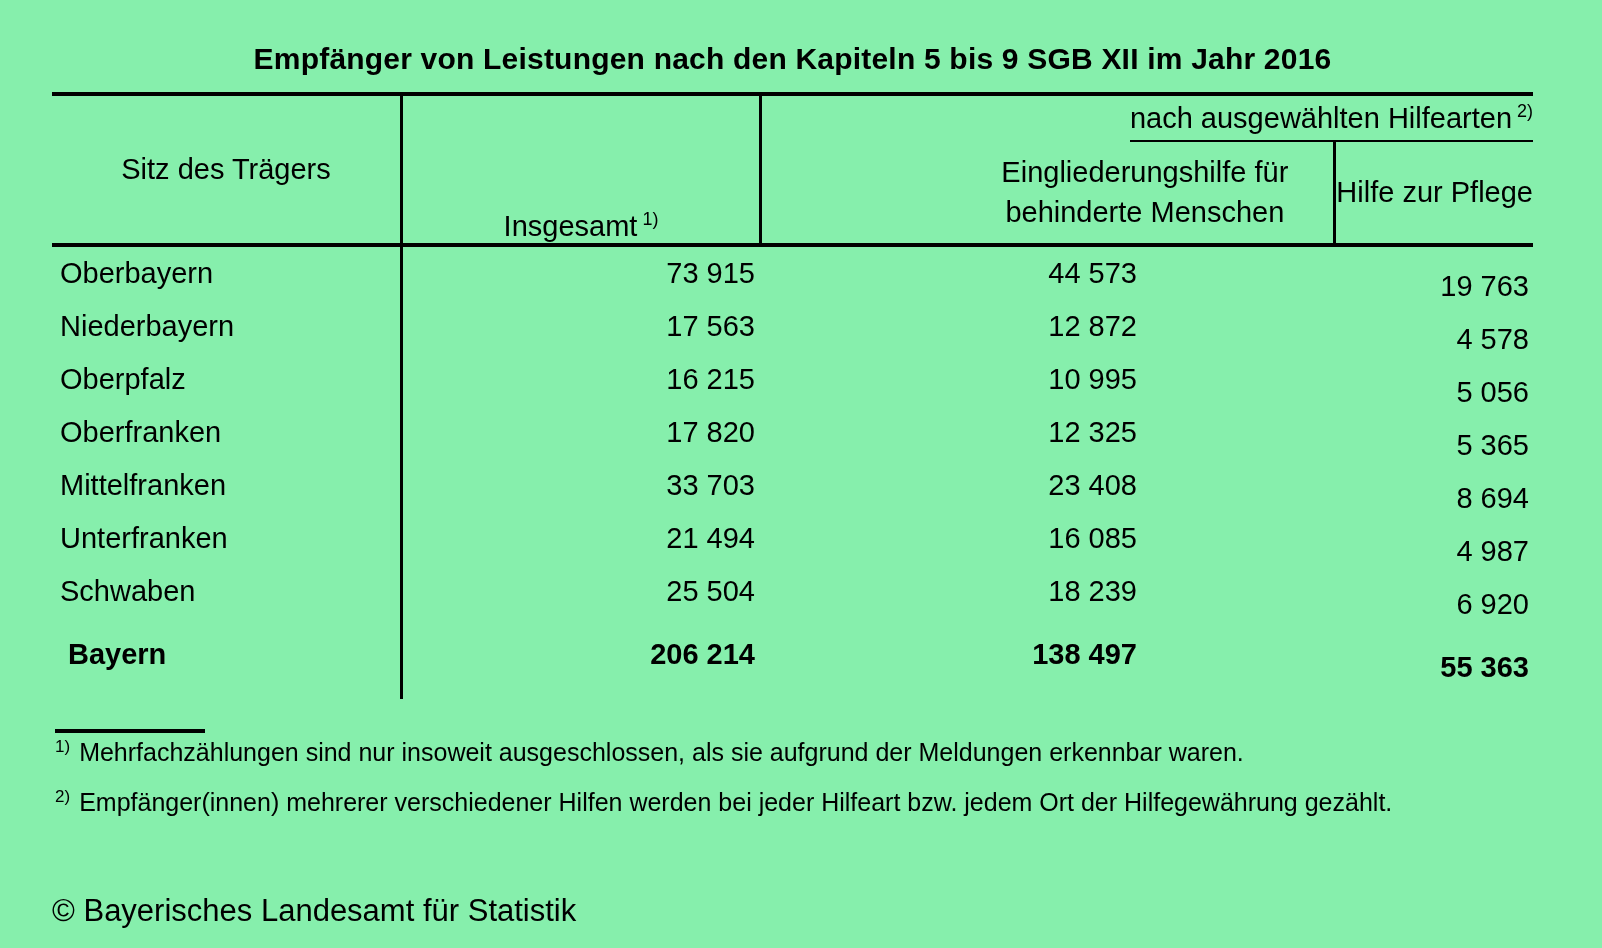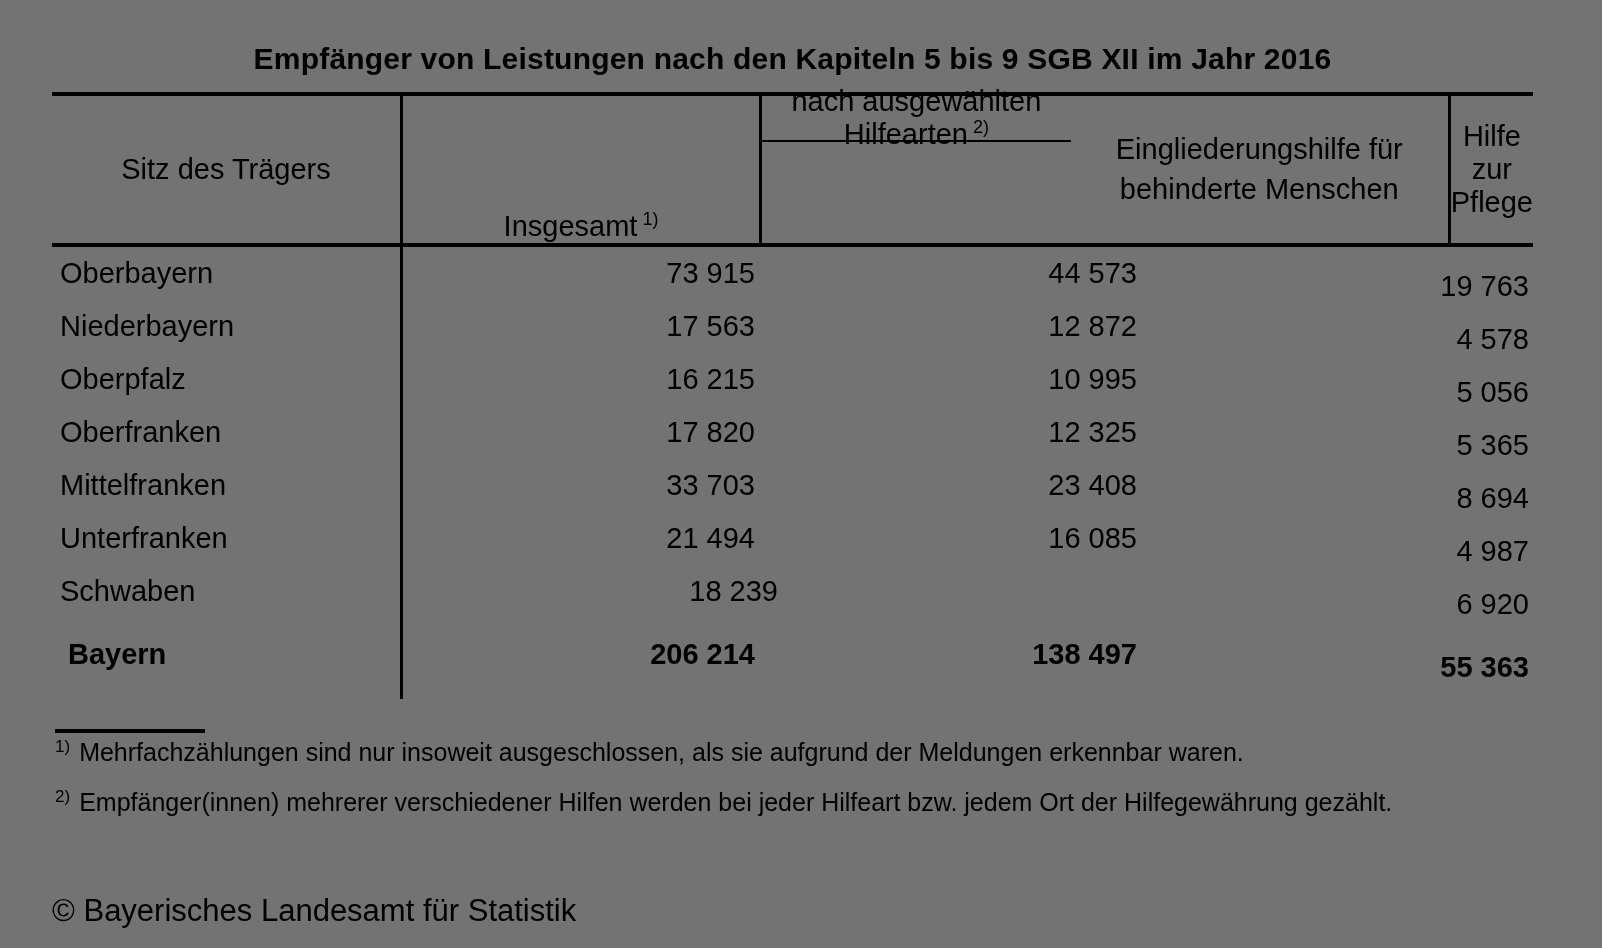--- a/index.html
+++ b/index.html
@@ -6,21 +6,21 @@
     margin: 0;
     padding: 0;
     background: #ffffff;
     font-family: "Liberation Sans", "DejaVu Sans", sans-serif;
     color: #000000;
   }
   .page {
     position: relative;
     width: 1602px;
     height: 948px;
-    background: #737373;
+    background: #86efac;
     overflow: hidden;
   }
   .title {
     position: absolute;
     left: 52px;
     top: 42px;
     width: 1481px;
     text-align: center;
     font-size: 30px;
     font-weight: bold;
@@ -59,21 +59,22 @@
     width: 356px;
     border-right: 3px solid #000;
     display: flex;
     align-items: flex-end;
     justify-content: center;
     text-align: center;
   }
   .h-group {
     flex: 1;
     display: flex;
-    flex-direction: row;
+    flex-direction: column;
+    align-items: flex-end;
   }
   .h-group-top {
     height: 44px;
     border-bottom: 2px solid #000;
     display: flex;
     align-items: center;
     justify-content: center;
     text-align: center;
   }
   .h-group-bottom {
@@ -246,20 +247,21 @@
         <div class="c-num3">8 694</div>
       </div>
       <div class="row">
         <div class="c-name">Unterfranken</div>
         <div class="c-num1">21 494</div>
         <div class="c-num2">16 085</div>
         <div class="c-num3">4 987</div>
       </div>
       <div class="row">
         <div class="c-name">Schwaben</div>
+        <div class="c-num1">25 504</div>
         <div class="c-num2">18 239</div>
         <div class="c-num3">6 920</div>
       </div>
 
       <div class="row total">
         <div class="c-name">Bayern</div>
         <div class="c-num1">206 214</div>
         <div class="c-num2">138 497</div>
         <div class="c-num3">55 363</div>
       </div>

